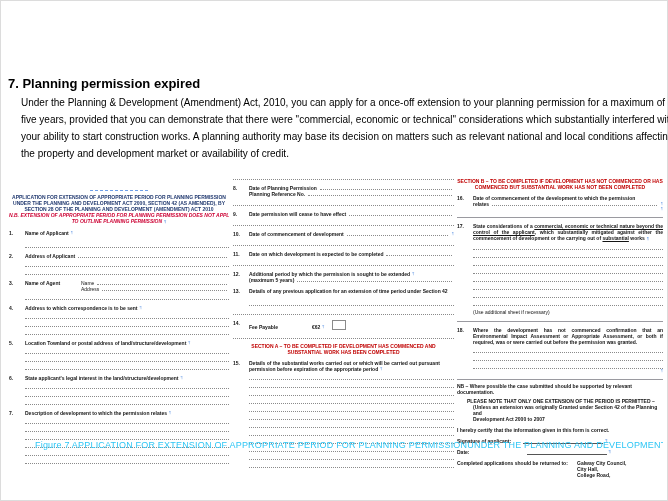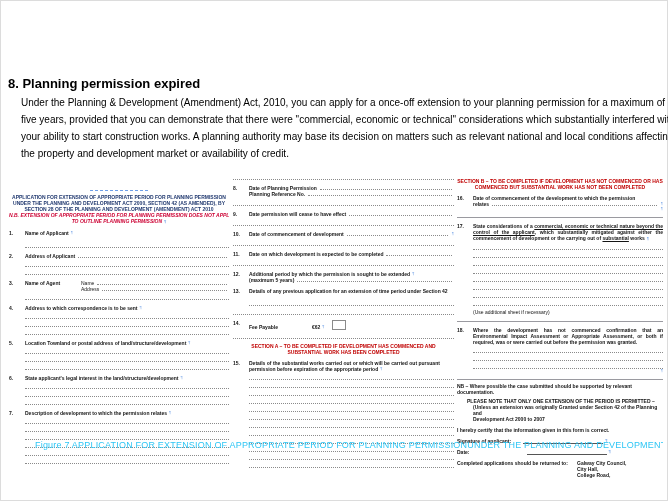--- a/index.html
+++ b/index.html
@@ -48,21 +48,21 @@
   .retlbl{font-weight:bold;width:120px;flex:none;}
   .addr{font-weight:bold;}
 
   .caption{position:absolute;left:35px;top:440px;width:628px;font-size:9px;letter-spacing:.2px;color:#2ec6f5;white-space:nowrap;overflow:hidden;}
 </style>
 </head>
 <body>
 
 <div class="frame"></div>
 
-<div class="heading">8. Planning permission expired</div>
+<div class="heading">7. Planning permission expired</div>
 <div class="para">Under the Planning &amp; Development (Amendment) Act, 2010, you can apply for a once-off extension to your planning permission for a maximum of five years, provided that you can demonstrate that there were "commercial, economic or technical" considerations which substantially interfered with your ability to start construction works. A planning authority may base its decision on matters such as relevant national and local conditions affecting the property and development market or availability of credit.</div>
 
 <div class="col col-left">
   <div class="blue-dash"></div>
   <div class="ftitle-line">APPLICATION FOR EXTENSION OF APPROPRIATE PERIOD FOR PLANNING PERMISSION</div>
   <div class="ftitle-line">UNDER THE PLANNING AND DEVELOPMENT ACT 2000, SECTION 42 (AS AMENDED), BY</div>
   <div class="ftitle-line">SECTION 28 OF THE PLANNING AND DEVELOPMENT (AMENDMENT) ACT 2010</div>
   <div class="fnb-line">N.B. EXTENSION OF APPROPRIATE PERIOD FOR PLANNING PERMISSION DOES NOT APPLY</div>
   <div class="fnb-line"><span>TO OUTLINE PLANNING PERMISSION</span><span class="pil">¶</span></div>
 

